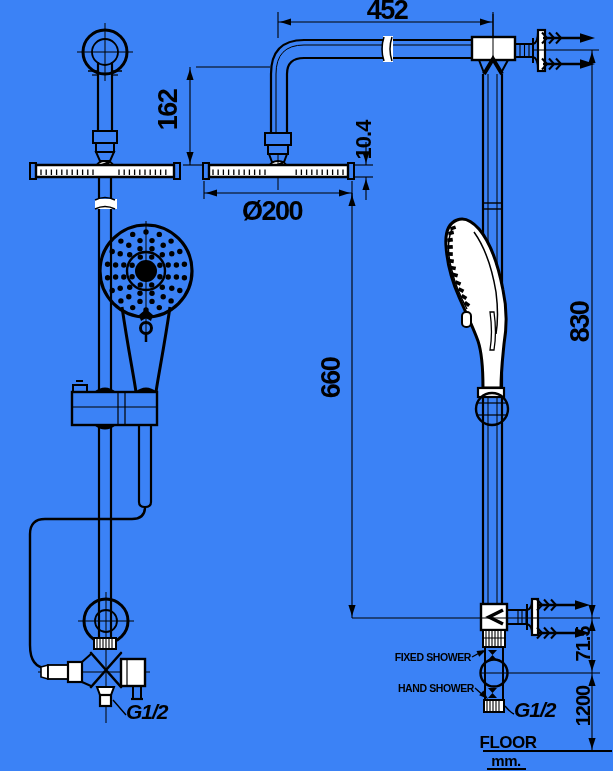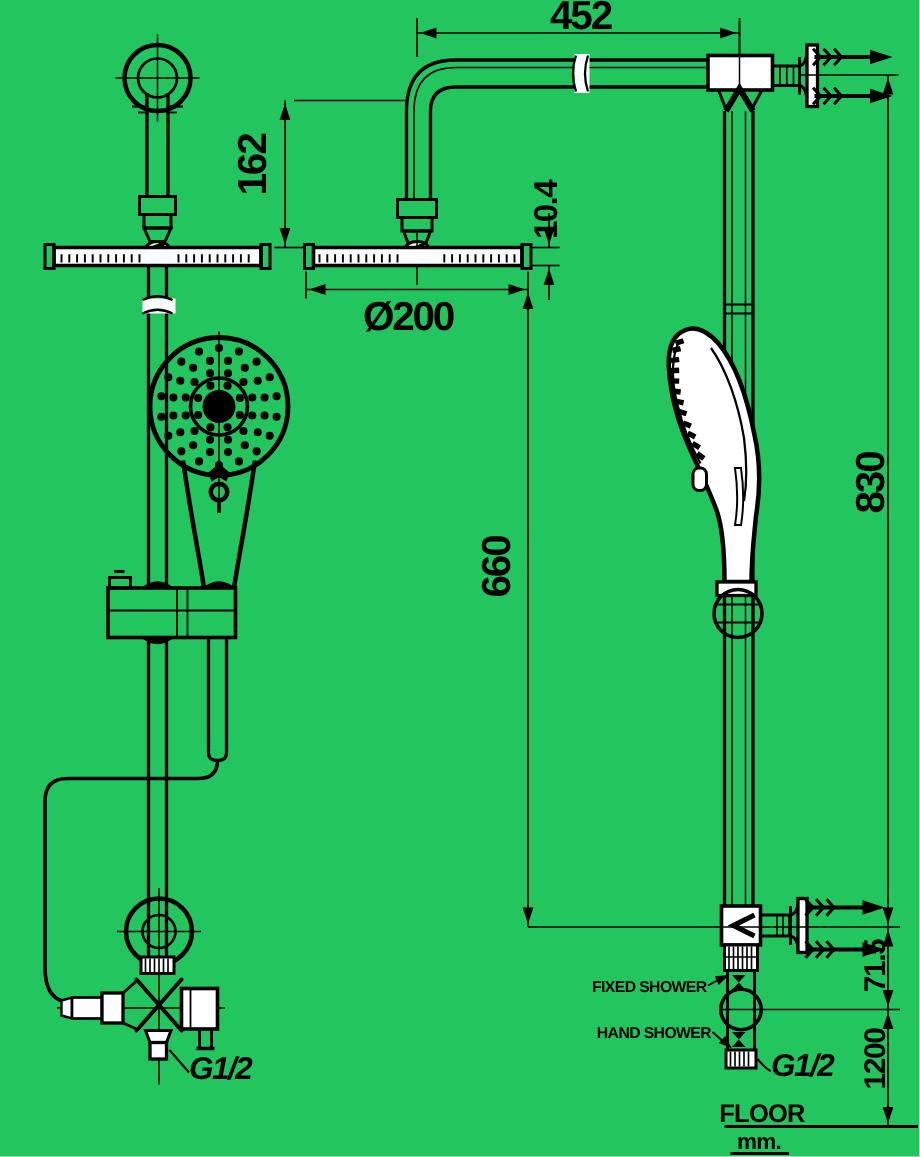--- a/index.html
+++ b/index.html
@@ -1,16 +1,16 @@
 <!DOCTYPE html>
 <html><head>
 <meta charset="utf-8">
 <style>
   html,body{margin:0;padding:0;background:#ffffff;}
-  #stage{position:relative;width:613px;height:771px;background:#22c55e;overflow:hidden;}
+  #stage{position:relative;width:613px;height:771px;background:#3b82f6;overflow:hidden;}
   svg{position:absolute;left:0;top:0;}
   text{fill:#000;}
   .d27{font:bold 27px "Liberation Sans",sans-serif;letter-spacing:-1.5px;}
   .d22{font:bold 22px "Liberation Sans",sans-serif;letter-spacing:-1px;}
   .d20{font:bold 20px "Liberation Sans",sans-serif;letter-spacing:-1px;}
   .g12{font:italic bold 21px "Liberation Sans",sans-serif;letter-spacing:-1px;}
   .lab{font:bold 10.5px "Liberation Sans",sans-serif;letter-spacing:-0.4px;}
   .flr{font:bold 17px "Liberation Sans",sans-serif;letter-spacing:-0.5px;}
   .mm{font:bold 15px "Liberation Sans",sans-serif;letter-spacing:-0.5px;}
 </style>

